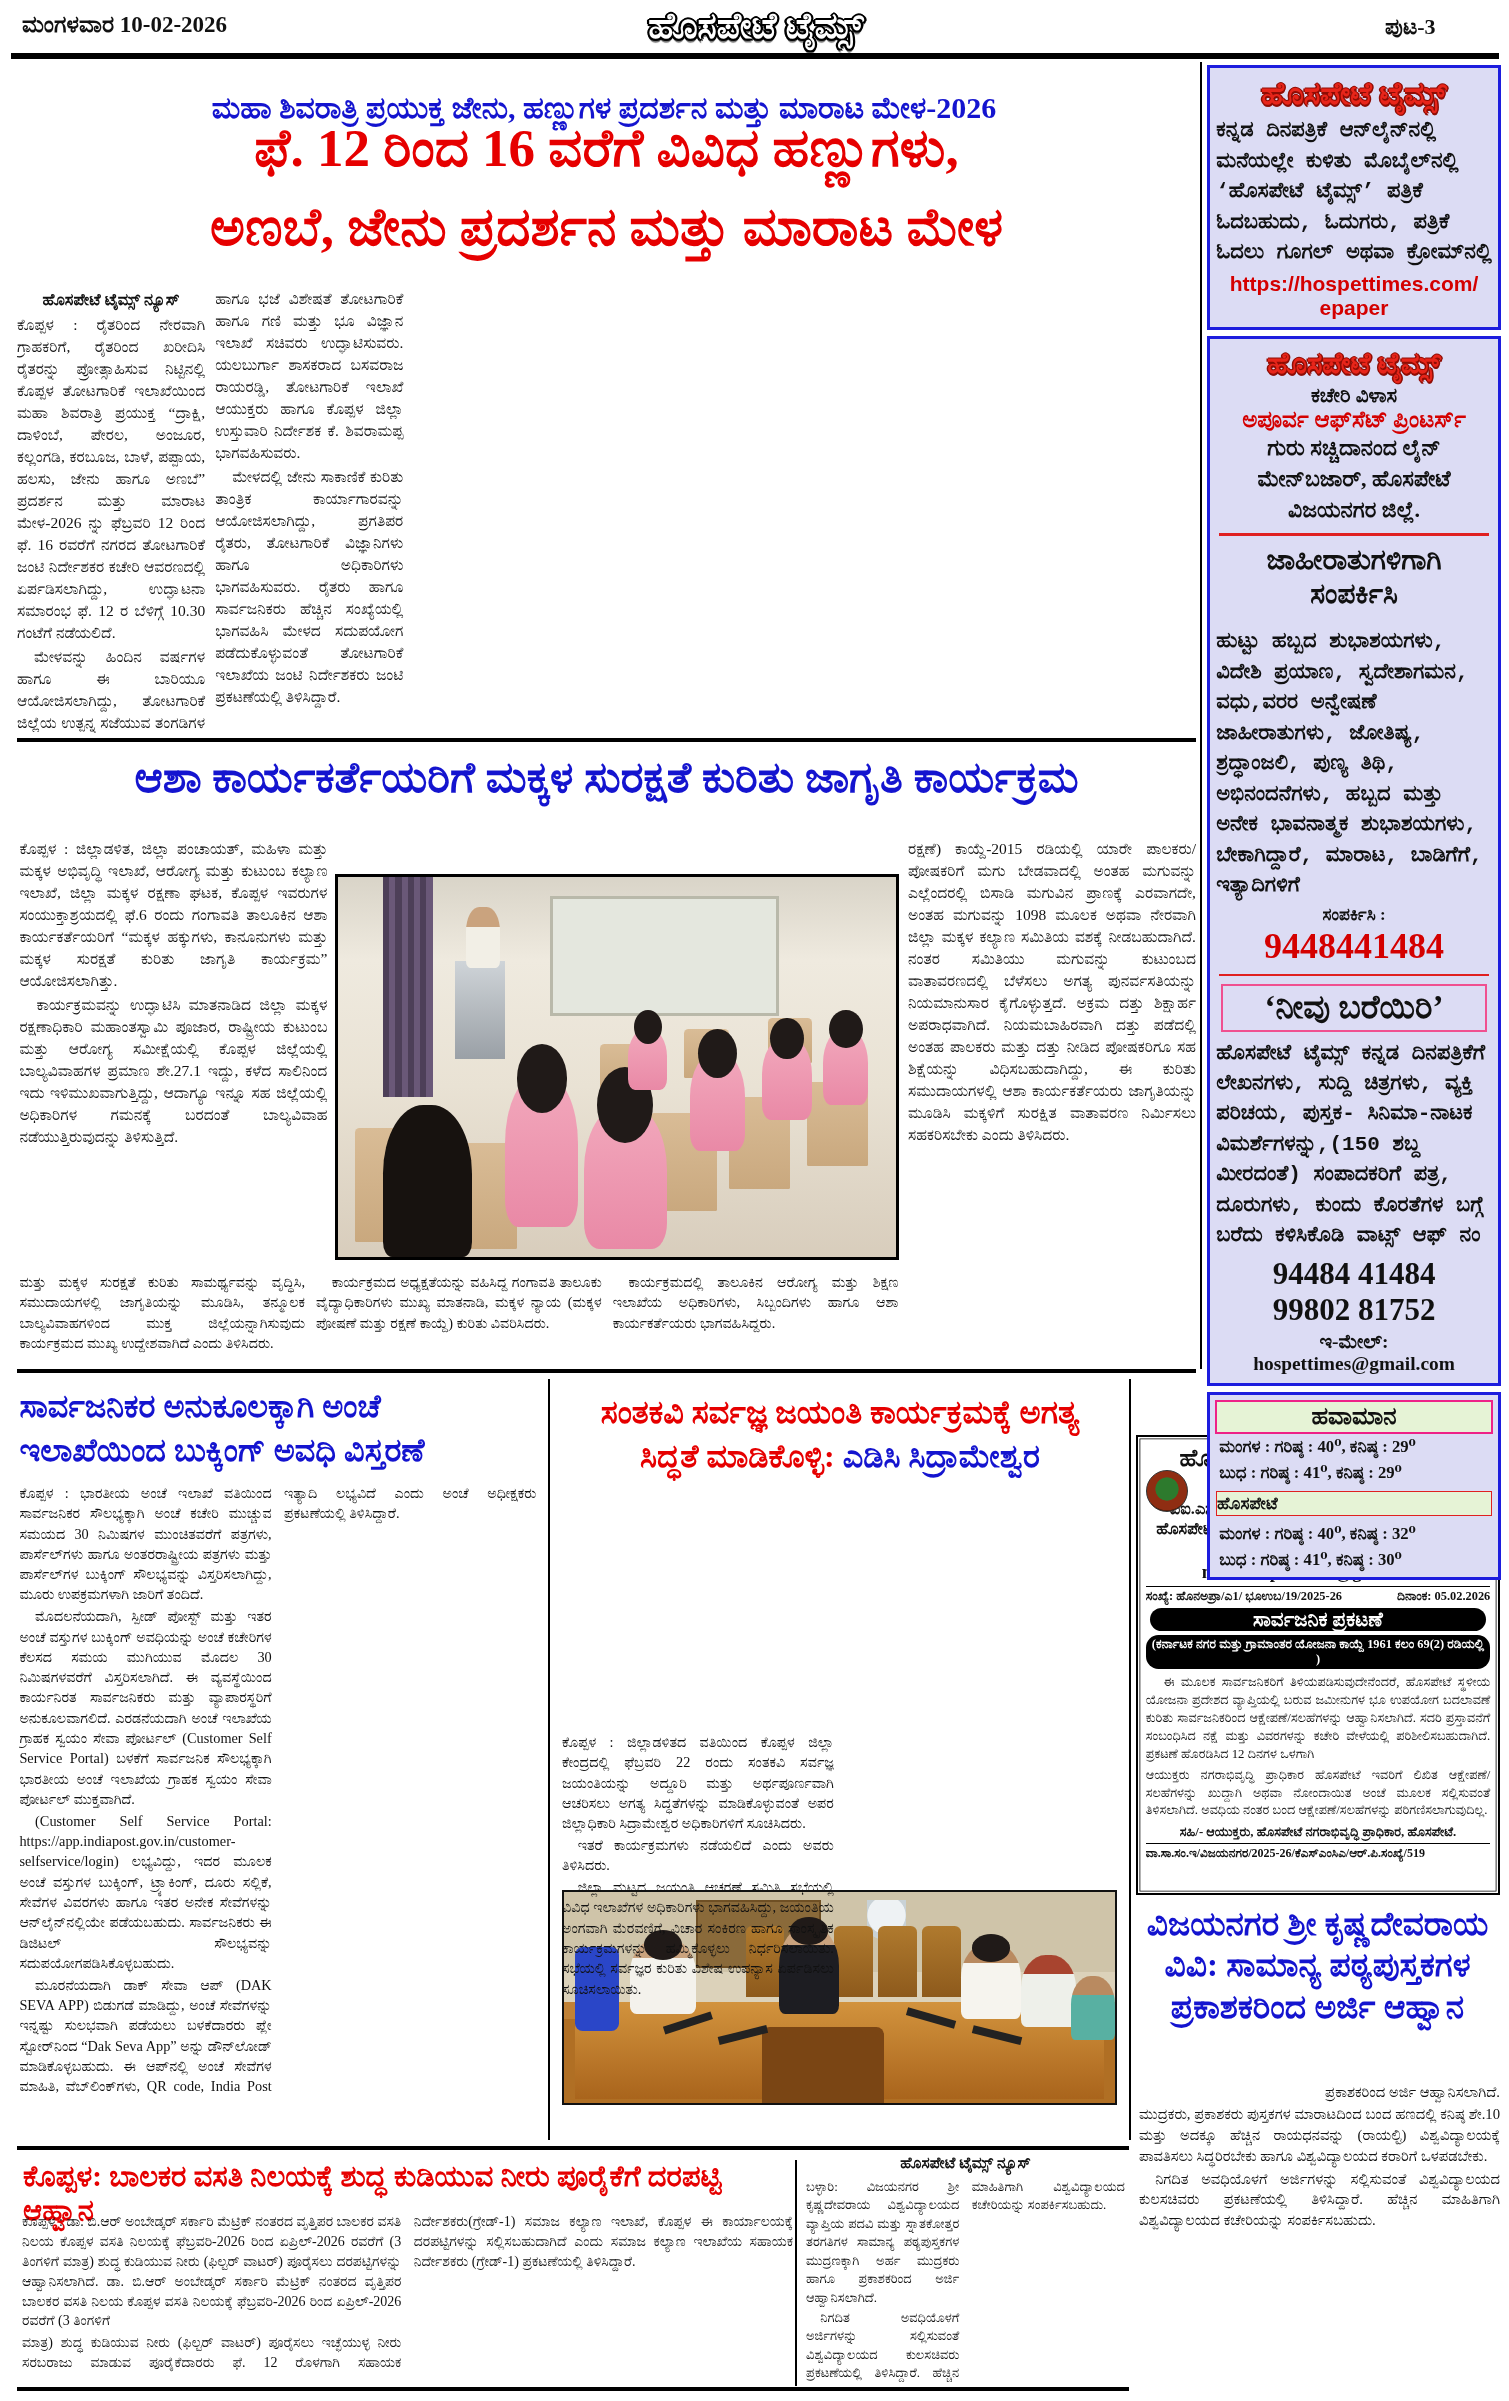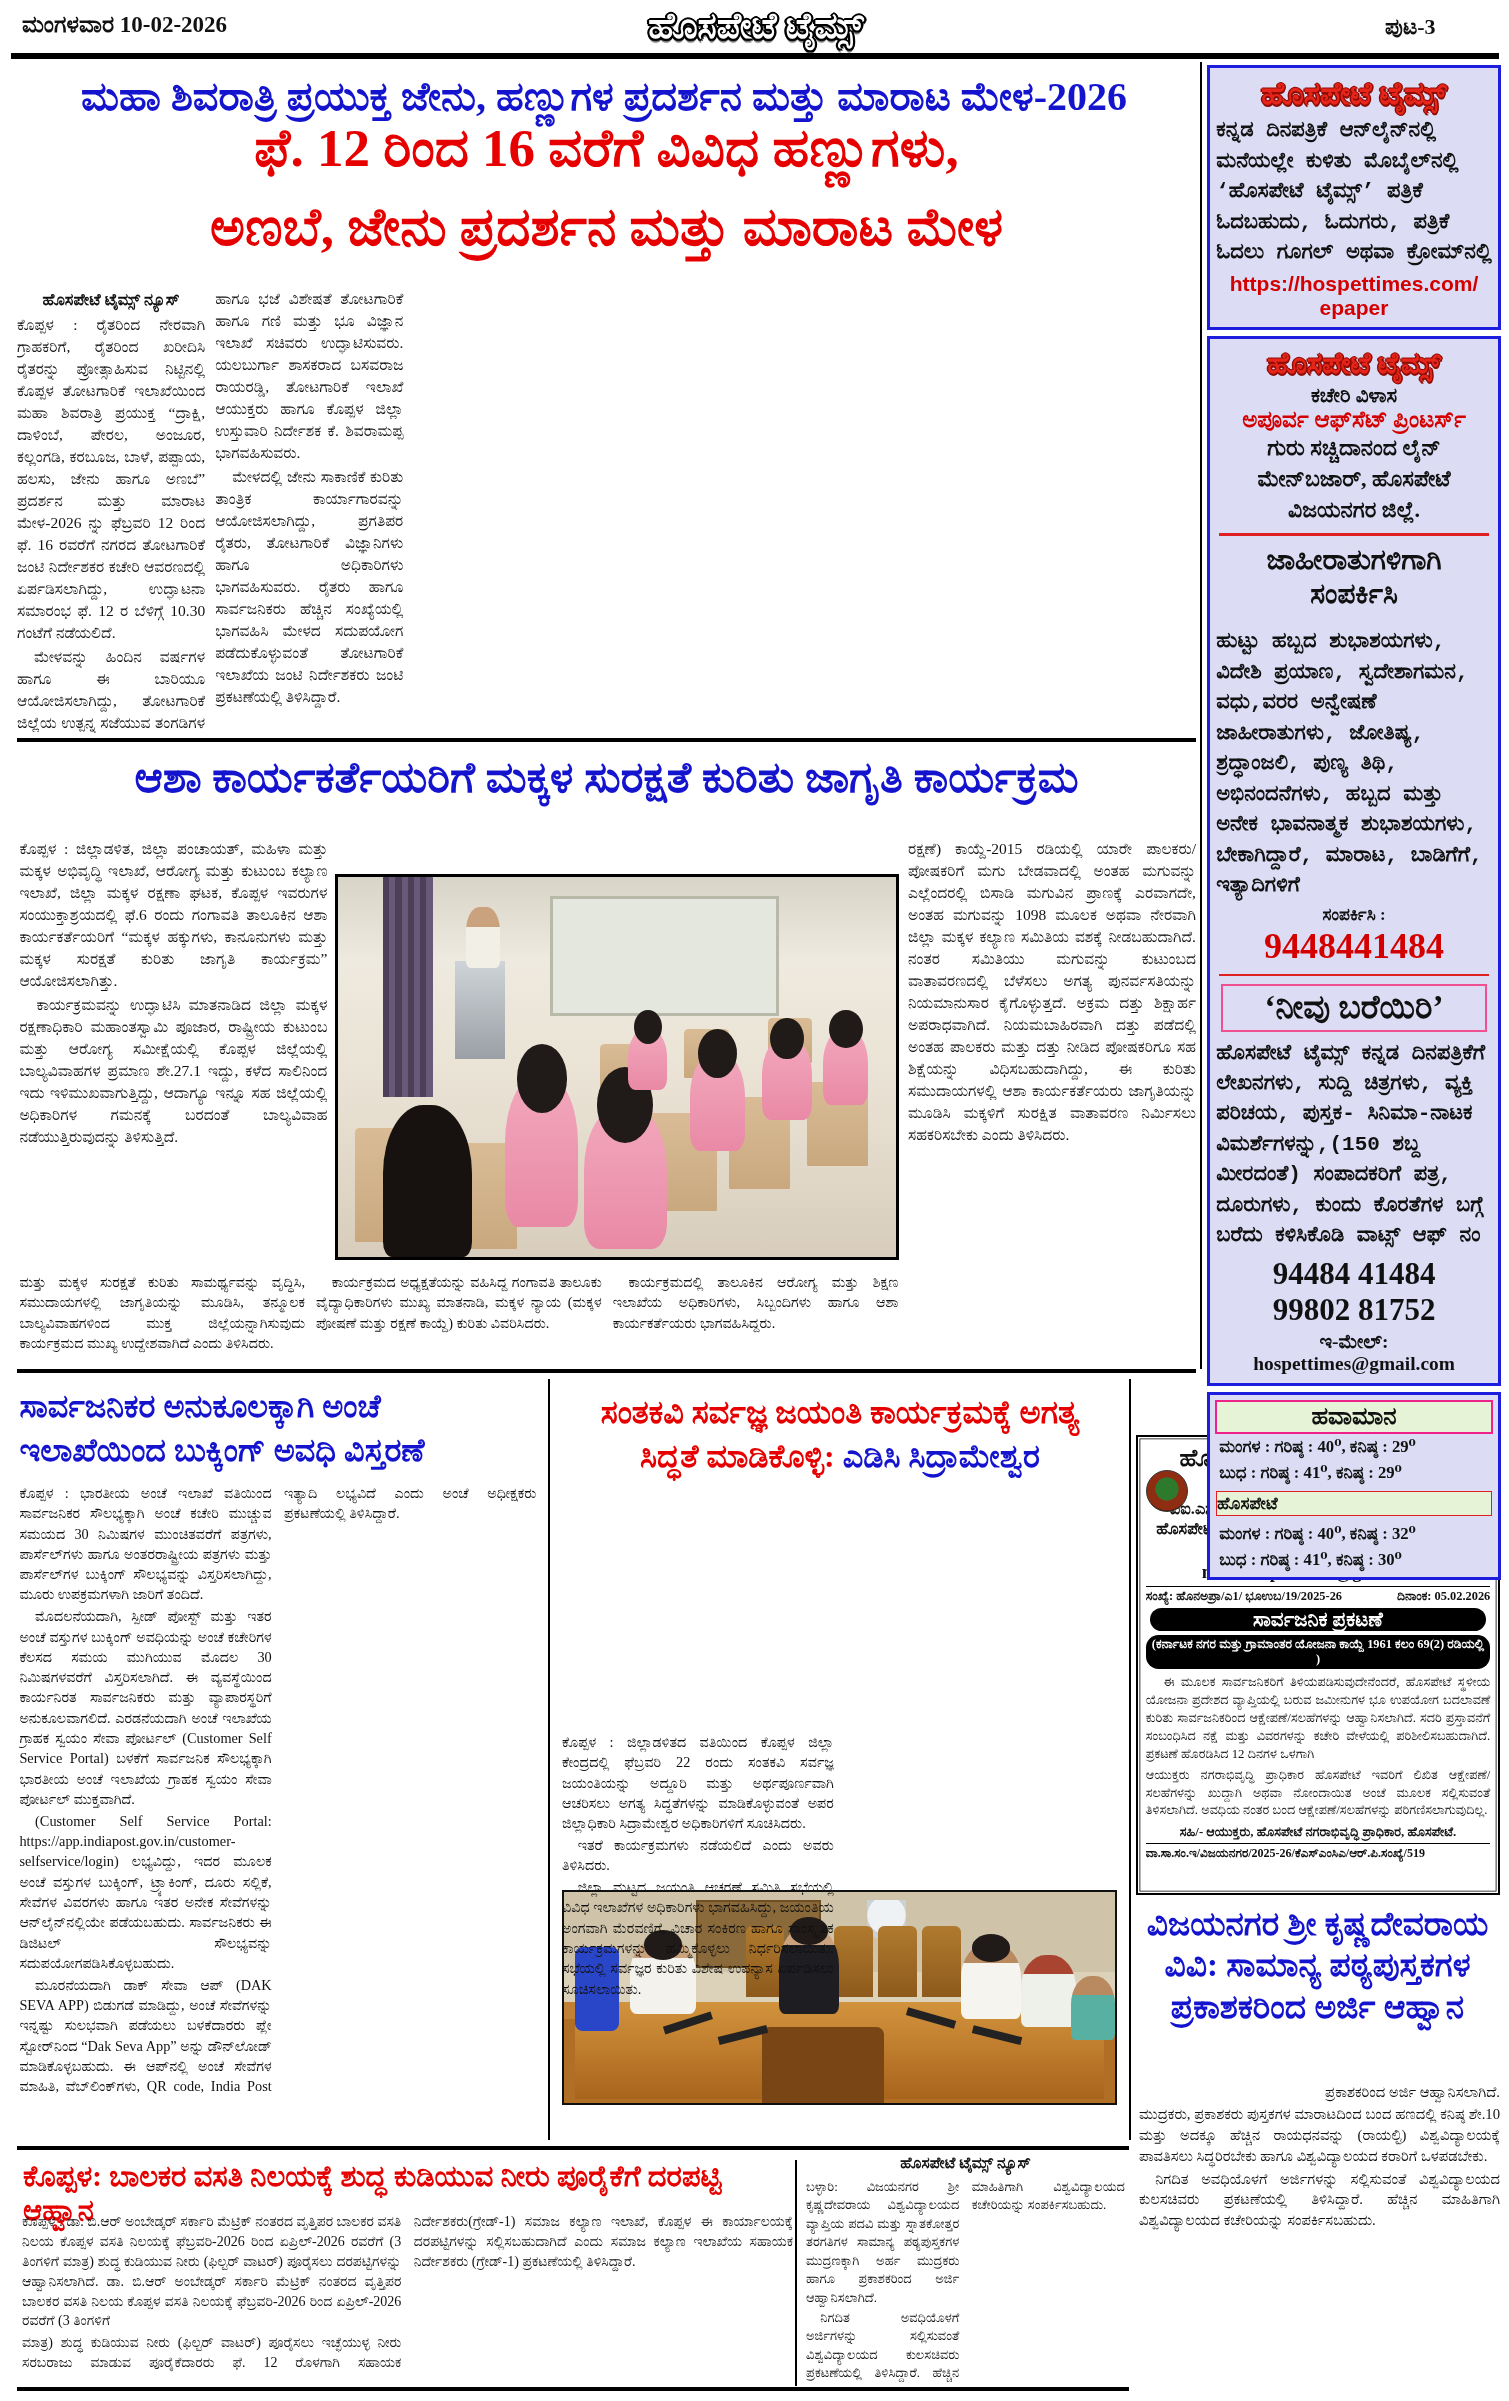--- a/index.html
+++ b/index.html
@@ -51,21 +51,21 @@
 <body>
 
 <div id="page">
 
   <div class="abs bold" style="left:22px;top:12.4px;font-size:23px;">ಮಂಗಳವಾರ 10-02-2026</div>
   <div class="abs bubble center" style="left:535px;top:4.6px;width:442px;font-size:36px;">ಹೊಸಪೇಟೆ ಟೈಮ್ಸ್</div>
   <div class="abs bold" style="left:1385px;top:14px;font-size:22px;">ಪುಟ-3</div>
   <div class="abs rule" style="left:11px;top:53px;width:1488px;height:6.2px;"></div>
   <div class="abs vrule" style="left:1200px;top:62px;width:2.3px;height:1307px;"></div>
 
-  <div class="abs blue bold center" style="left:31px;top:73px;width:1146px;font-size:40px;">ಮಹಾ ಶಿವರಾತ್ರಿ ಪ್ರಯುಕ್ತ ಜೇನು, ಹಣ್ಣುಗಳ ಪ್ರದರ್ಶನ ಮತ್ತು ಮಾರಾಟ ಮೇಳ-2026</div>
+  <div class="abs blue bold center" style="left:31px;top:91px;width:1146px;font-size:30px;">ಮಹಾ ಶಿವರಾತ್ರಿ ಪ್ರಯುಕ್ತ ಜೇನು, ಹಣ್ಣುಗಳ ಪ್ರದರ್ಶನ ಮತ್ತು ಮಾರಾಟ ಮೇಳ-2026</div>
   <div class="abs red bold center" style="left:17px;top:118px;width:1179px;font-size:53px;">ಫೆ. 12 ರಿಂದ 16 ವರೆಗೆ ವಿವಿಧ ಹಣ್ಣುಗಳು,</div>
   <div class="abs red bold center" style="left:17px;top:197px;width:1179px;font-size:53px;">ಅಣಬೆ, ಜೇನು ಪ್ರದರ್ಶನ ಮತ್ತು ಮಾರಾಟ ಮೇಳ</div>
   <div class="abs body-txt cols-6" style="left:17px;top:288px;width:1179px;height:448px;">
     <div class="byline">ಹೊಸಪೇಟೆ ಟೈಮ್ಸ್ ನ್ಯೂಸ್</div>
     <p class="dateline">ಕೊಪ್ಪಳ : ರೈತರಿಂದ ನೇರವಾಗಿ ಗ್ರಾಹಕರಿಗೆ, ರೈತರಿಂದ ಖರೀದಿಸಿ ರೈತರನ್ನು ಪ್ರೋತ್ಸಾಹಿಸುವ ನಿಟ್ಟಿನಲ್ಲಿ ಕೊಪ್ಪಳ ತೋಟಗಾರಿಕೆ ಇಲಾಖೆಯಿಂದ ಮಹಾ ಶಿವರಾತ್ರಿ ಪ್ರಯುಕ್ತ “ದ್ರಾಕ್ಷಿ, ದಾಳಿಂಬೆ, ಪೇರಲ, ಅಂಜೂರ, ಕಲ್ಲಂಗಡಿ, ಕರಬೂಜ, ಬಾಳೆ, ಪಪ್ಪಾಯ, ಹಲಸು, ಜೇನು ಹಾಗೂ ಅಣಬೆ” ಪ್ರದರ್ಶನ ಮತ್ತು ಮಾರಾಟ ಮೇಳ-2026 ನ್ನು ಫೆಬ್ರವರಿ 12 ರಿಂದ ಫೆ. 16 ರವರೆಗೆ ನಗರದ ತೋಟಗಾರಿಕೆ ಜಂಟಿ ನಿರ್ದೇಶಕರ ಕಚೇರಿ ಆವರಣದಲ್ಲಿ ಏರ್ಪಡಿಸಲಾಗಿದ್ದು, ಉದ್ಘಾಟನಾ ಸಮಾರಂಭ ಫೆ. 12 ರ ಬೆಳಿಗ್ಗೆ 10.30 ಗಂಟೆಗೆ ನಡೆಯಲಿದೆ.</p>
     <p>ಮೇಳವನ್ನು ಹಿಂದಿನ ವರ್ಷಗಳ ಹಾಗೂ ಈ ಬಾರಿಯೂ ಆಯೋಜಿಸಲಾಗಿದ್ದು, ತೋಟಗಾರಿಕೆ ಜಿಲ್ಲೆಯ ಉತ್ಪನ್ನ ಸಜೆಯುವ ತಂಗಡಿಗಳ ಹಾಗೂ ಭಜೆ ವಿಶೇಷತೆ ತೋಟಗಾರಿಕೆ ಹಾಗೂ ಗಣಿ ಮತ್ತು ಭೂ ವಿಜ್ಞಾನ ಇಲಾಖೆ ಸಚಿವರು ಉದ್ಘಾಟಿಸುವರು. ಯಲಬುರ್ಗಾ ಶಾಸಕರಾದ ಬಸವರಾಜ ರಾಯರಡ್ಡಿ, ತೋಟಗಾರಿಕೆ ಇಲಾಖೆ ಆಯುಕ್ತರು ಹಾಗೂ ಕೊಪ್ಪಳ ಜಿಲ್ಲಾ ಉಸ್ತುವಾರಿ ನಿರ್ದೇಶಕ ಕೆ. ಶಿವರಾಮಪ್ಪ ಭಾಗವಹಿಸುವರು.</p>
     <p>ಮೇಳದಲ್ಲಿ ಜೇನು ಸಾಕಾಣಿಕೆ ಕುರಿತು ತಾಂತ್ರಿಕ ಕಾರ್ಯಾಗಾರವನ್ನು ಆಯೋಜಿಸಲಾಗಿದ್ದು, ಪ್ರಗತಿಪರ ರೈತರು, ತೋಟಗಾರಿಕೆ ವಿಜ್ಞಾನಿಗಳು ಹಾಗೂ ಅಧಿಕಾರಿಗಳು ಭಾಗವಹಿಸುವರು. ರೈತರು ಹಾಗೂ ಸಾರ್ವಜನಿಕರು ಹೆಚ್ಚಿನ ಸಂಖ್ಯೆಯಲ್ಲಿ ಭಾಗವಹಿಸಿ ಮೇಳದ ಸದುಪಯೋಗ ಪಡೆದುಕೊಳ್ಳುವಂತೆ ತೋಟಗಾರಿಕೆ ಇಲಾಖೆಯ ಜಂಟಿ ನಿರ್ದೇಶಕರು ಜಂಟಿ ಪ್ರಕಟಣೆಯಲ್ಲಿ ತಿಳಿಸಿದ್ದಾರೆ.</p>
   </div>
   <div class="abs rule" style="left:17px;top:738px;width:1179px;height:3.9px;"></div>
 

